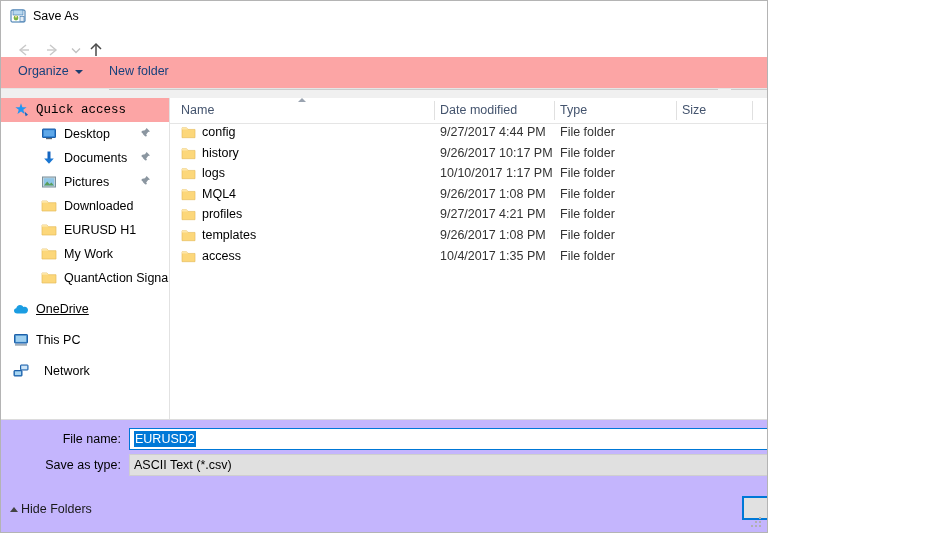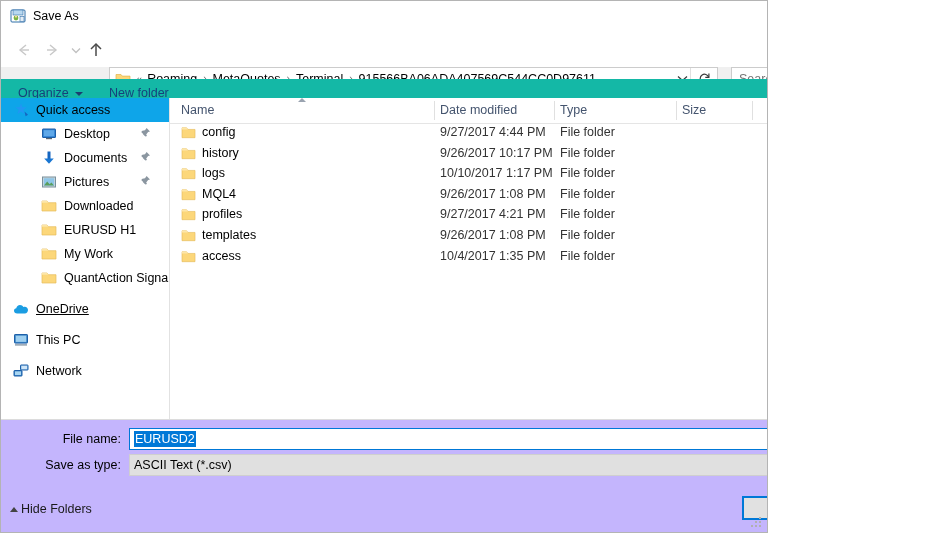--- a/index.html
+++ b/index.html
@@ -143,24 +143,24 @@
     overflow: hidden;
   }
   .search-icon {
     position: absolute;
     right: 5px; top: 3px;
   }
 
   
   .toolbar {
     position: absolute;
-    left: 0; top: 78px;
+    left: 0; top: 56px;
     width: 944px;
     height: 31px;
-    background: #14b8a6;
+    background: #fca5a5;
     border-bottom: 1px solid #e5e5e5;
   }
   .tb-organize {
     position: absolute;
     left: 17px; top: 7px;
     font-size: 12.5px;
     color: #16417c;
   }
   .tb-caret {
     position: absolute;
@@ -214,21 +214,21 @@
   }
   .side-item {
     position: relative;
     height: 24px;
     display: flex;
     align-items: center;
     font-size: 12.5px;
     color: #000;
     white-space: nowrap;
   }
-  .side-item.selected { background: #0ea5e9; }
+  .side-item.selected { background: #fca5a5; font-family: Liberation Mono, monospace; }
   .side-icon {
     width: 16px; height: 16px;
     margin-right: 7px;
     flex: none;
     display: flex; align-items: center; justify-content: center;
   }
   .side-pin {
     position: absolute;
     right: 18px; top: 5px;
     width: 12px; height: 14px;
@@ -626,21 +626,21 @@
           <div class="side-item indent-2" style="margin-top: 7px;">
             <span class="side-icon">
               <svg width="16" height="16" viewBox="0 0 16 16">
                 <rect x="1.5" y="2.5" width="13" height="8.6" rx="0.6" fill="#3d86c6" stroke="#1d5fa8"></rect>
                 <rect x="2.8" y="3.7" width="10.4" height="6.2" fill="#9fd0f0"></rect>
                 <rect x="2" y="12.2" width="12" height="1.4" fill="#8a9aa8"></rect>
               </svg>
             </span>
             <span>This PC</span>
           </div>
-          <div class="side-item indent-2" style="margin-top: 7px;">
+          <div class="side-item indent-2" style="margin-top: 7px; gap: 8px;">
             <span class="side-icon">
               <svg width="16" height="16" viewBox="0 0 16 16">
                 <rect x="1" y="7.5" width="8" height="5.5" rx="0.5" fill="#3d86c6" stroke="#1d5fa8"></rect>
                 <rect x="2" y="8.4" width="6" height="3.6" fill="#a9d6f2"></rect>
                 <rect x="7.5" y="2" width="7.5" height="5" rx="0.5" fill="#6fa8d8" stroke="#1d5fa8"></rect>
                 <rect x="8.4" y="2.8" width="5.7" height="3.4" fill="#cfe6f8"></rect>
               </svg>
             </span>
             <span>Network</span>
           </div>

